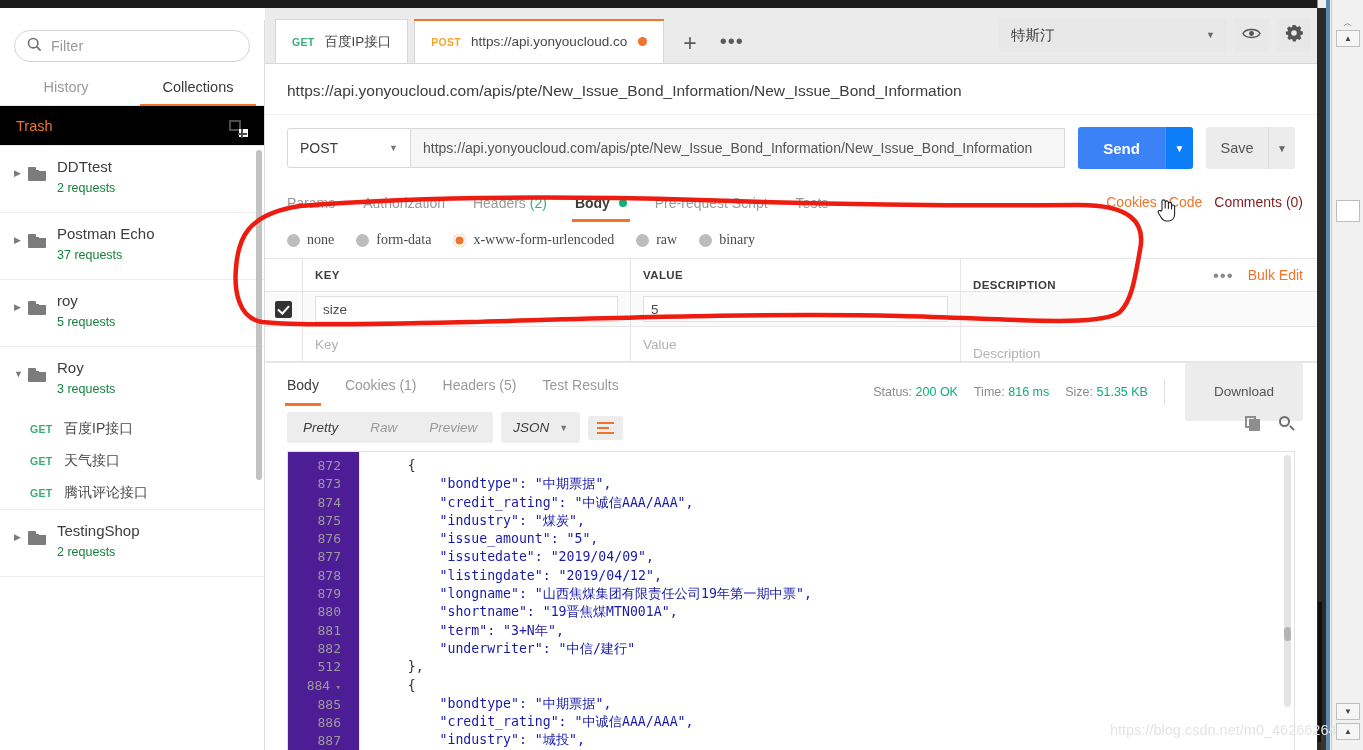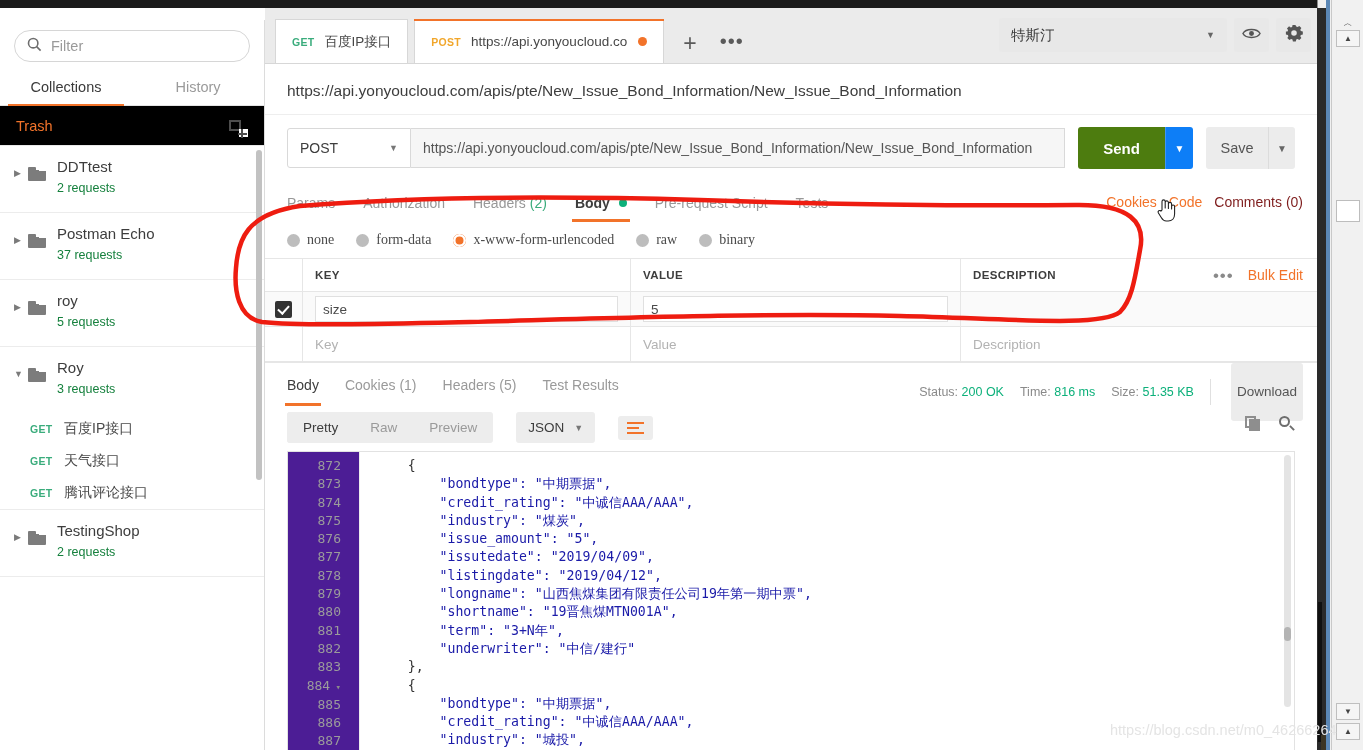--- a/index.html
+++ b/index.html
@@ -252,21 +252,21 @@
     border: 1px solid #d9d9d9; border-left: none;
     background: #f6f6f6;
     display: flex; align-items: center;
     padding: 0 12px;
     font-size: 14px; color: #555;
     overflow: hidden; white-space: nowrap;
   }
   .send-btn {
     margin-left: 13px;
     height: 42px; width: 87px;
-    background: #4d7c0f; color: #fff;
+    background: #3b82f6; color: #fff;
     display: flex; align-items: center; justify-content: center;
     font-size: 15px; font-weight: bold;
     border-radius: 3px 0 0 3px;
     cursor: pointer;
   }
   .send-caret {
     height: 42px; width: 28px;
     background: #0d7ef7; color: #fff;
     display: flex; align-items: center; justify-content: center;
     font-size: 10px;
@@ -348,21 +348,21 @@
     display: flex; align-items: stretch;
     border-bottom: 1px solid #e6e6e6;
   }
   .kv-check {
     width: 38px; flex: 0 0 38px;
     border-right: 1px solid #e6e6e6;
     display: flex; align-items: center; justify-content: center;
   }
   .kv-c1 { flex: 0 0 328px; border-right: 1px solid #e6e6e6; display: flex; align-items: center; padding: 0 12px; }
   .kv-c2 { flex: 0 0 330px; border-right: 1px solid #e6e6e6; display: flex; align-items: center; padding: 0 12px; }
-  .kv-c3 { flex: 1; display: flex; align-items: center; padding: 0 12px; }
+  .kv-c3 { flex: 1; display: flex; align-items: flex-end; padding: 0 12px; }
   .kv-head > div { height: 32px; }
   .kv-row > div { height: 34px; }
   .kv-head .h { font-size: 11.5px; font-weight: bold; color: #3d3d3d; letter-spacing: .4px; }
   .kv-val { font-size: 13.5px; color: #4a4a4a; }
   .kv-ph { font-size: 13.5px; color: #b2b2b2; }
   .kv-actions {
     flex: 0 0 150px;
     display: flex; align-items: center; justify-content: flex-end;
     gap: 14px; padding-right: 14px;
   }
@@ -407,31 +407,32 @@
   }
   .resp-meta {
     position: absolute; right: 14px; top: 0;
     display: flex; align-items: center; gap: 16px; line-height: 42px;
   }
   .meta-item { font-size: 12.5px; color: #8a8a8a; }
   .meta-item b { color: #0cb07a; font-weight: normal; }
   .dl-btn {
     background: #ececec; color: #555;
     font-size: 13.5px; border-radius: 3px;
-    padding: 8px 6px; cursor: pointer;
+    padding: 8px 29px; cursor: pointer;
     margin-left: 4px;
   }
   .vsep { width: 1px; height: 26px; background: #e0e0e0; }
 
   
   .pretty-bar {
     display: flex; align-items: center;
     padding: 6px 22px 8px 22px;
-    gap: 23px;
-    position: relative;
+    gap: 8px;
+    position: relative;
+    font-style: italic;
   }
   .seg {
     display: flex; background: #ededed; border-radius: 3px; overflow: hidden;
   }
   .seg > div {
     font-size: 13.5px; color: #9a9a9a;
     padding: 8px 16px; cursor: pointer;
   }
   .seg > div.active { color: #3d3d3d; background: #ededed; }
   .fmt-sel {
@@ -595,22 +596,22 @@
           <svg width="15" height="15" viewBox="0 0 16 16">
             <circle cx="6.6" cy="6.6" r="5" fill="none" stroke="#6d6d6d" stroke-width="1.7"></circle>
             <line x1="10.3" y1="10.3" x2="14.5" y2="14.5" stroke="#6d6d6d" stroke-width="1.7"></line>
           </svg>
         </span>
         <span class="ph">Filter</span>
       </div>
     </div>
 
     <div class="sb-tabs">
+      <div class="sb-tab">History</div>
       <div class="sb-tab active">Collections</div>
-      <div class="sb-tab">History</div>
     </div>
 
     <div class="trash-row">
       <span class="tlabel">Trash</span>
       <span class="newcoll-ic">
         <span class="frame"></span>
         <span class="mask"></span>
         <span class="plus-h"></span>
         <span class="plus-v"></span>
       </span>
@@ -915,21 +916,21 @@
         <div class="ln">873</div>
         <div class="ln">874</div>
         <div class="ln">875</div>
         <div class="ln">876</div>
         <div class="ln">877</div>
         <div class="ln">878</div>
         <div class="ln">879</div>
         <div class="ln">880</div>
         <div class="ln">881</div>
         <div class="ln">882</div>
-        <div class="ln">883</div>
+        <div class="ln">512</div>
         <div class="ln">
           <span>884</span><span style="font-size:9px;color:#8a8a8a;"> ▾</span>
         </div>
         <div class="ln">885</div>
         <div class="ln">886</div>
         <div class="ln">887</div>
 
       </div>
       <div class="code-lines">
         <div class="cl">    {</div>

